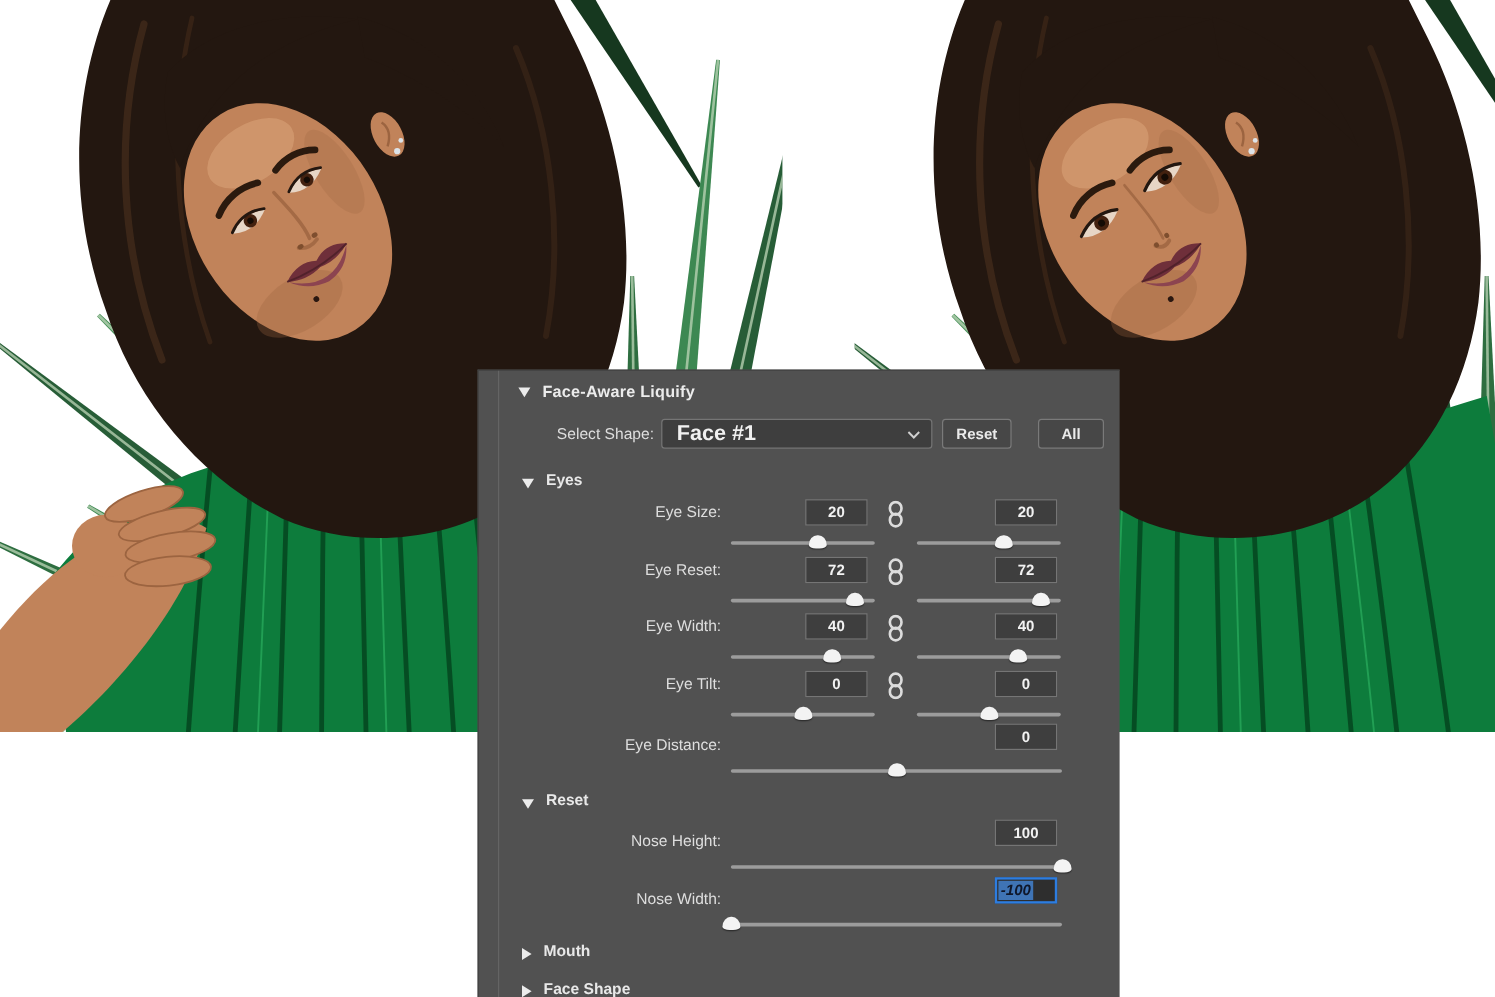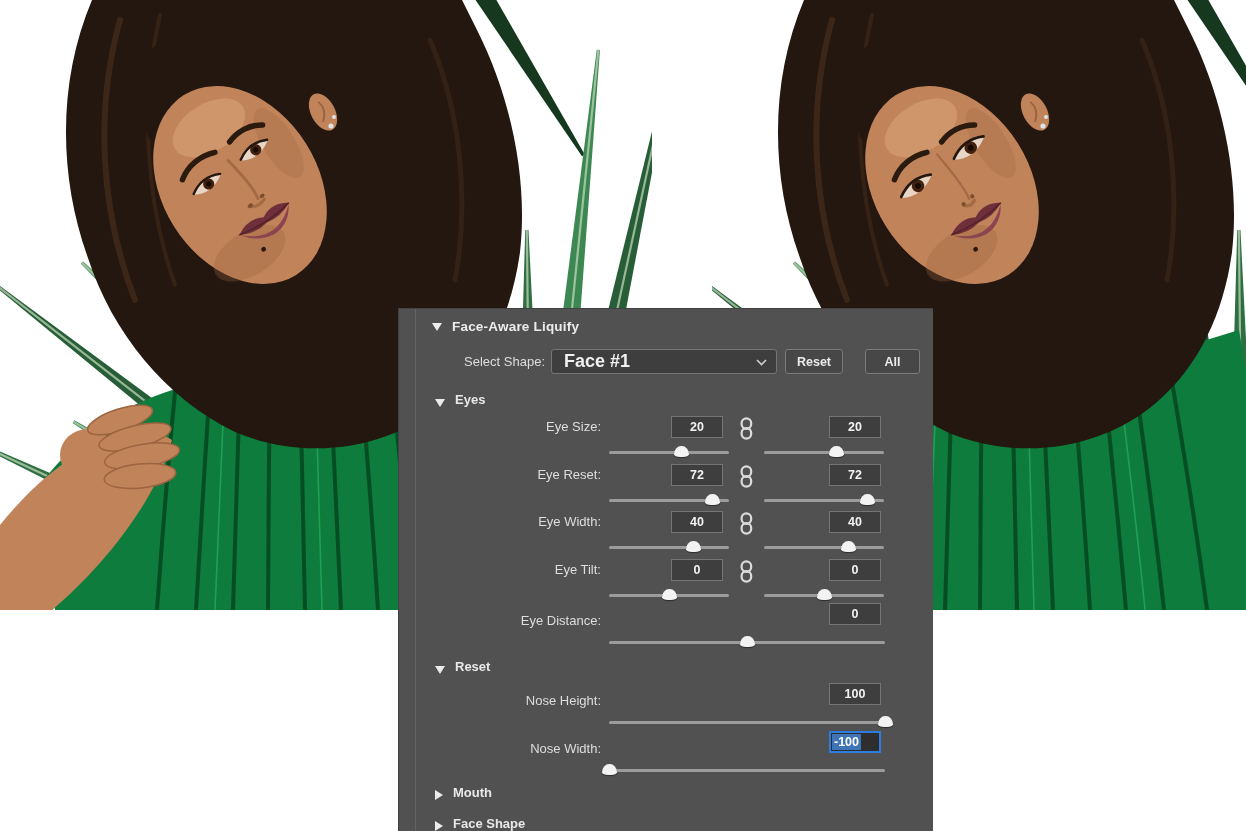--- a/index.html
+++ b/index.html
@@ -76,21 +76,21 @@
   .rowlbl{position:absolute;left:0;top:3px;width:202px;text-align:right;}
   .valbox{
     position:absolute;top:0;width:52px;height:22px;box-sizing:border-box;
     background:var(--field-bg);border:1px solid var(--field-border);
     display:flex;align-items:center;justify-content:center;
     font-size:12.5px;font-weight:700;color:#f2f2f2;text-align:center;
   }
   .valbox.b1{left:272px;}
   .valbox.b2{left:430px;}
   .valbox.focused{border:2px solid var(--focus-blue);background:#2e2e2e;justify-content:flex-start;}
-  .valbox .sel{background:var(--selection-blue);color:#ffffff;padding:1px 2px;margin-left:1px;}
+  .valbox .sel{background:var(--selection-blue);color:#0f172a;padding:1px 2px;margin-left:1px;font-style:italic;}
   .linkicon{position:absolute;left:341px;top:1px;}
   .slider{position:absolute;height:12px;top:30px;}
   .slider.s1{left:210px;width:120px;}
   .slider.s2{left:365px;width:120px;}
   .slider.wide{left:210px;width:276px;}
   .track{position:absolute;left:0;right:0;top:5px;height:3px;background:var(--track);border-radius:2px;}
   .thumb{
     position:absolute;top:0;width:15px;height:11px;background:var(--thumb);
     border-radius:50% 50% 42% 42% / 78% 78% 26% 26%;
     box-shadow:0 1px 1px rgba(0,0,0,.45);

